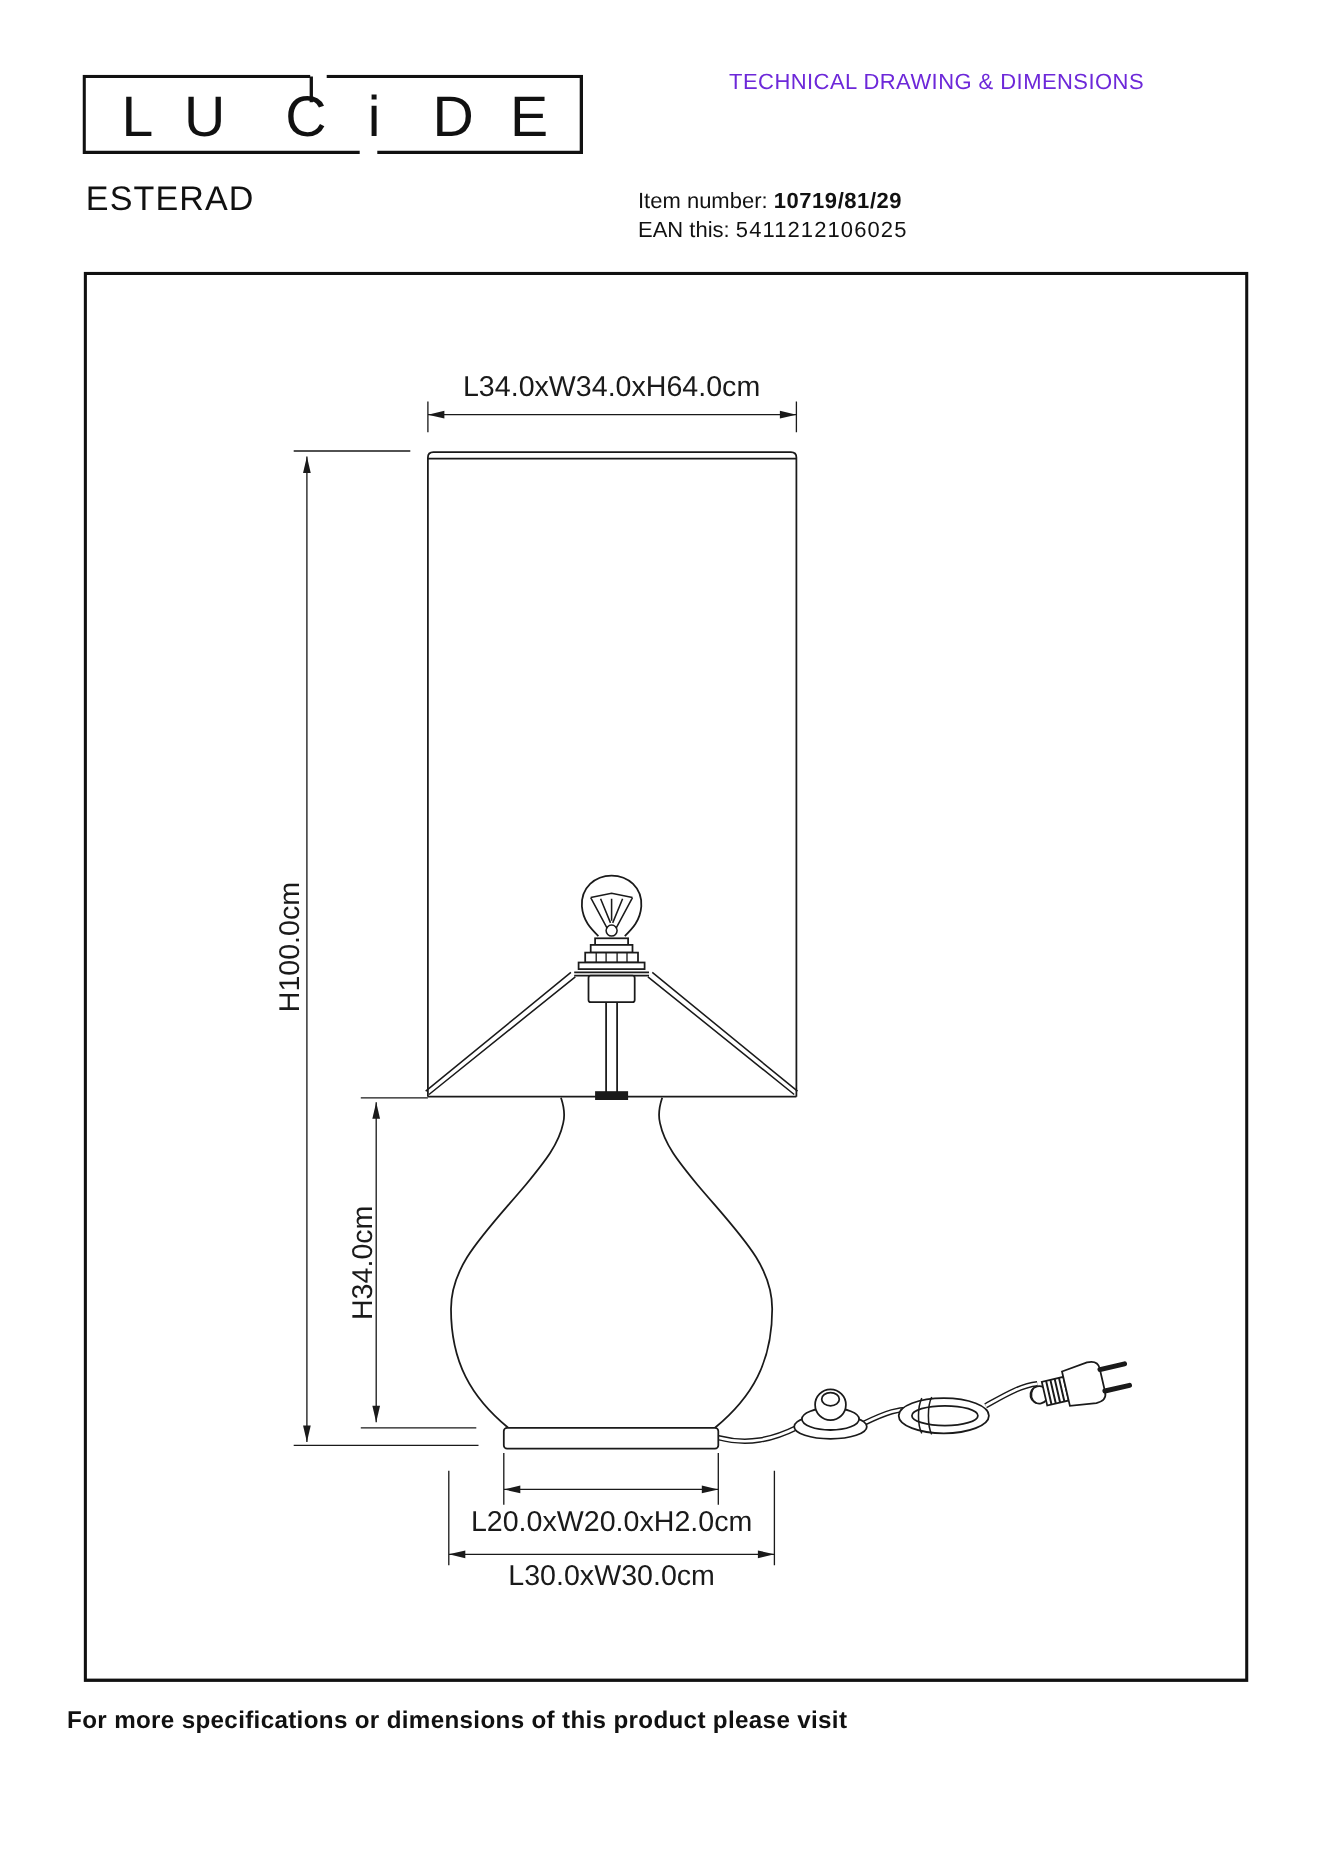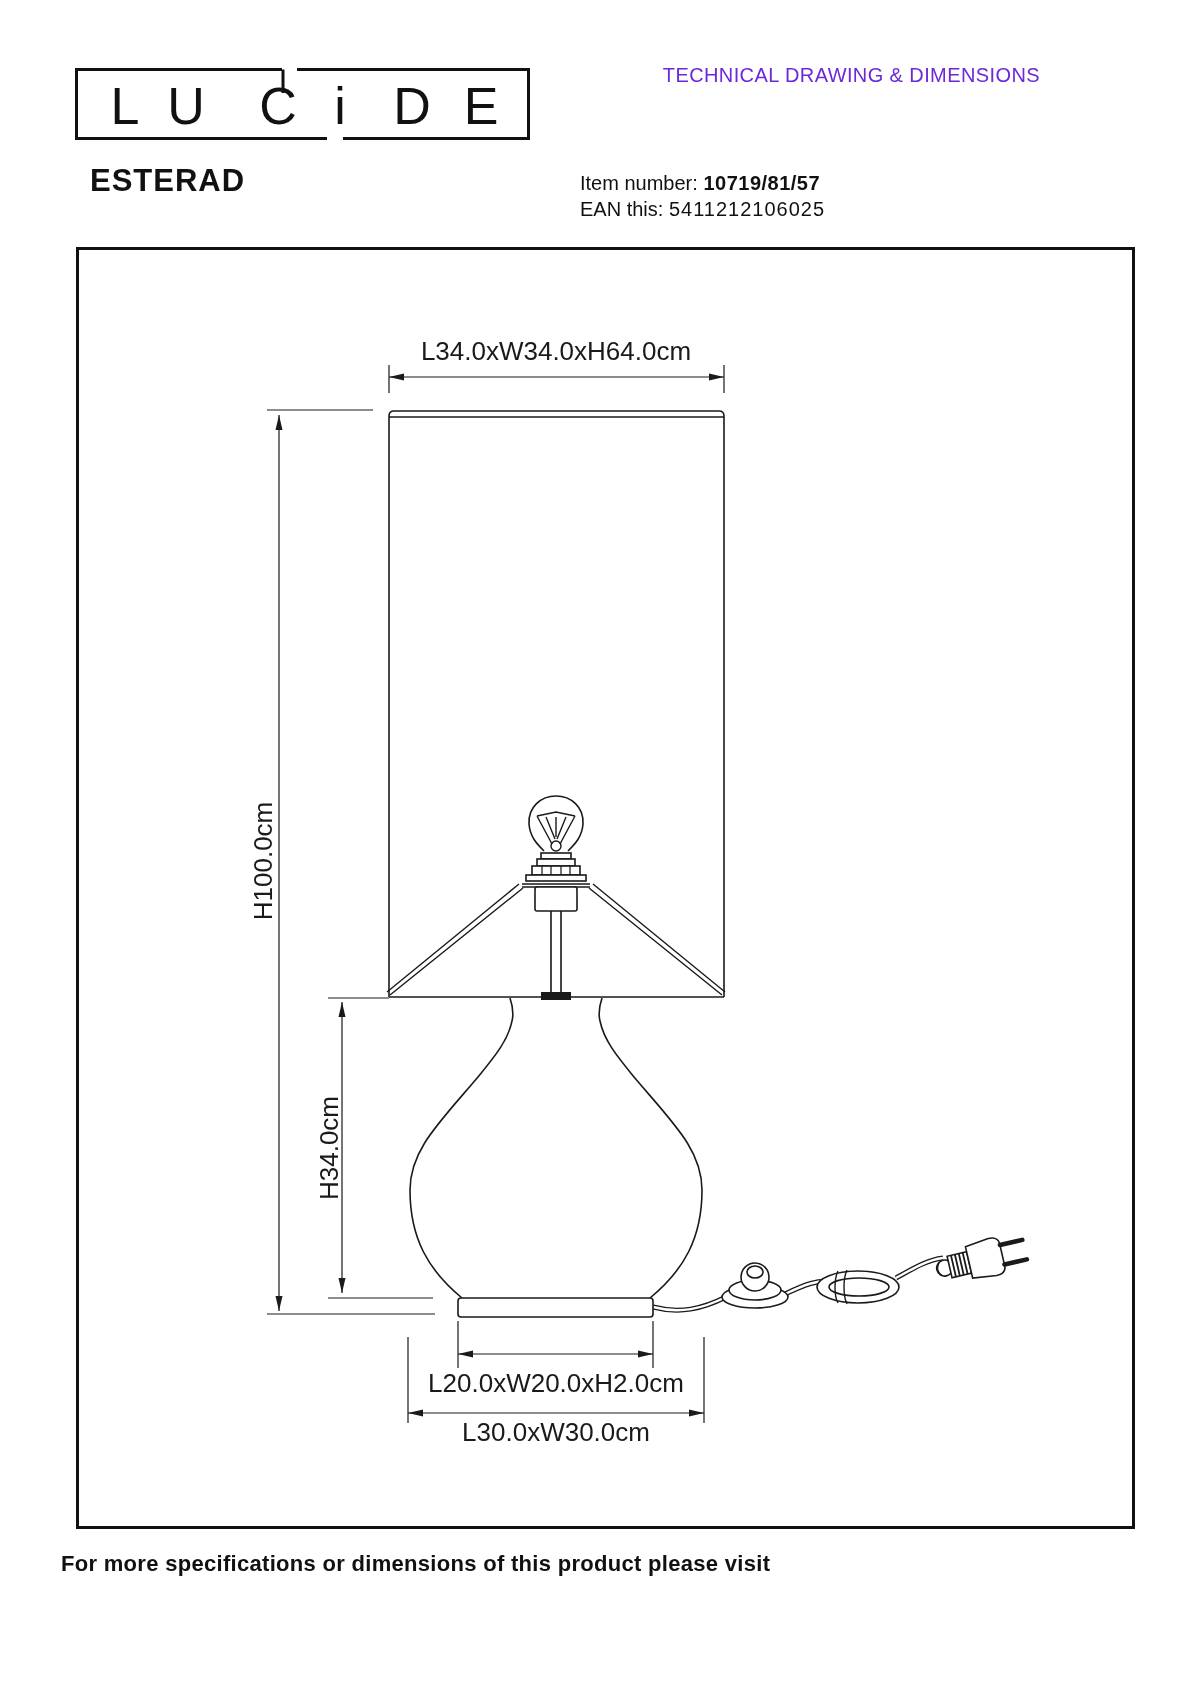--- a/index.html
+++ b/index.html
@@ -5,22 +5,22 @@
   * { margin:0; padding:0; box-sizing:border-box; }
   html,body { width:1200px; height:1697px; background:#ffffff; overflow:hidden;
               font-family:"Liberation Sans", sans-serif; color:#111; }
   .page { position:relative; width:1200px; height:1697px; background:#fff; }
 
   .logo { position:absolute; left:75px; top:68px; width:455px; height:72px; }
 
   .doc-title { position:absolute; top:64px; right:160px; font-size:20px;
                letter-spacing:0.4px; color:#6d28d9; white-space:nowrap; }
 
-  .product-name { position:absolute; left:90px; top:163px; font-size:31px;
-                  font-weight:bold; letter-spacing:1px; color:#111;text-align:right; }
+  .product-name { position:absolute; left:78px; top:163px; font-size:31px;
+                  font-weight:normal; letter-spacing:1px; color:#111;text-align:right; }
 
   .meta { position:absolute; left:580px; top:170px; font-size:20px; line-height:26px;
           color:#111; white-space:nowrap; }
   .meta .lbl { font-weight:normal; }
   .meta .val-bold { font-weight:bold; letter-spacing:0.5px; }
   .meta .val { font-weight:normal; letter-spacing:1px; }
 
   .frame-svg { position:absolute; left:76px; top:247px; width:1059px; height:1282px; }
 
   .footer { position:absolute; left:61px; top:1551px; }
@@ -49,21 +49,21 @@
     </svg>
   </div>
 
   <div class="doc-title">TECHNICAL DRAWING &amp; DIMENSIONS</div>
 
   <div class="product-name">ESTERAD</div>
 
   <div class="meta">
     <div>
       <span class="lbl">Item number:</span>
-      <span class="val-bold">10719/81/57</span>
+      <span class="val-bold">10719/81/29</span>
     </div>
     <div>
       <span class="lbl">EAN this:</span>
       <span class="val">5411212106025</span>
     </div>
   </div>
 
   <svg class="frame-svg" viewBox="0 0 1059 1282">
 
     <rect x="1.5" y="1.5" width="1056" height="1279" fill="none" stroke="#111" stroke-width="3"></rect>

